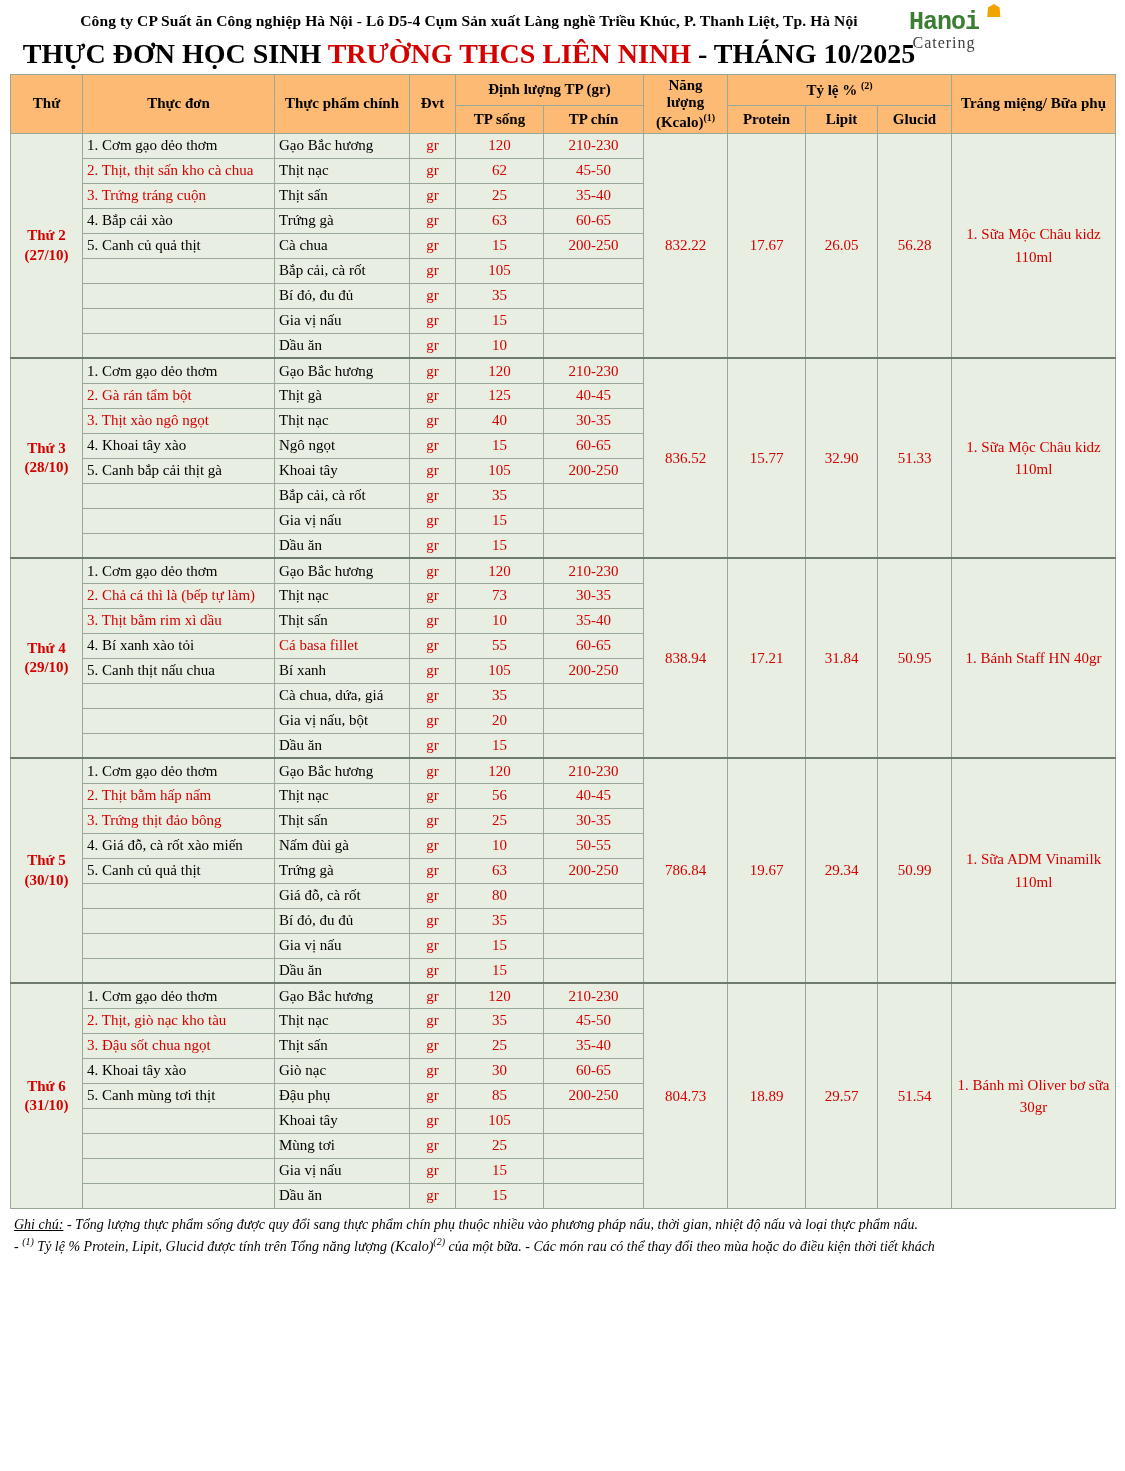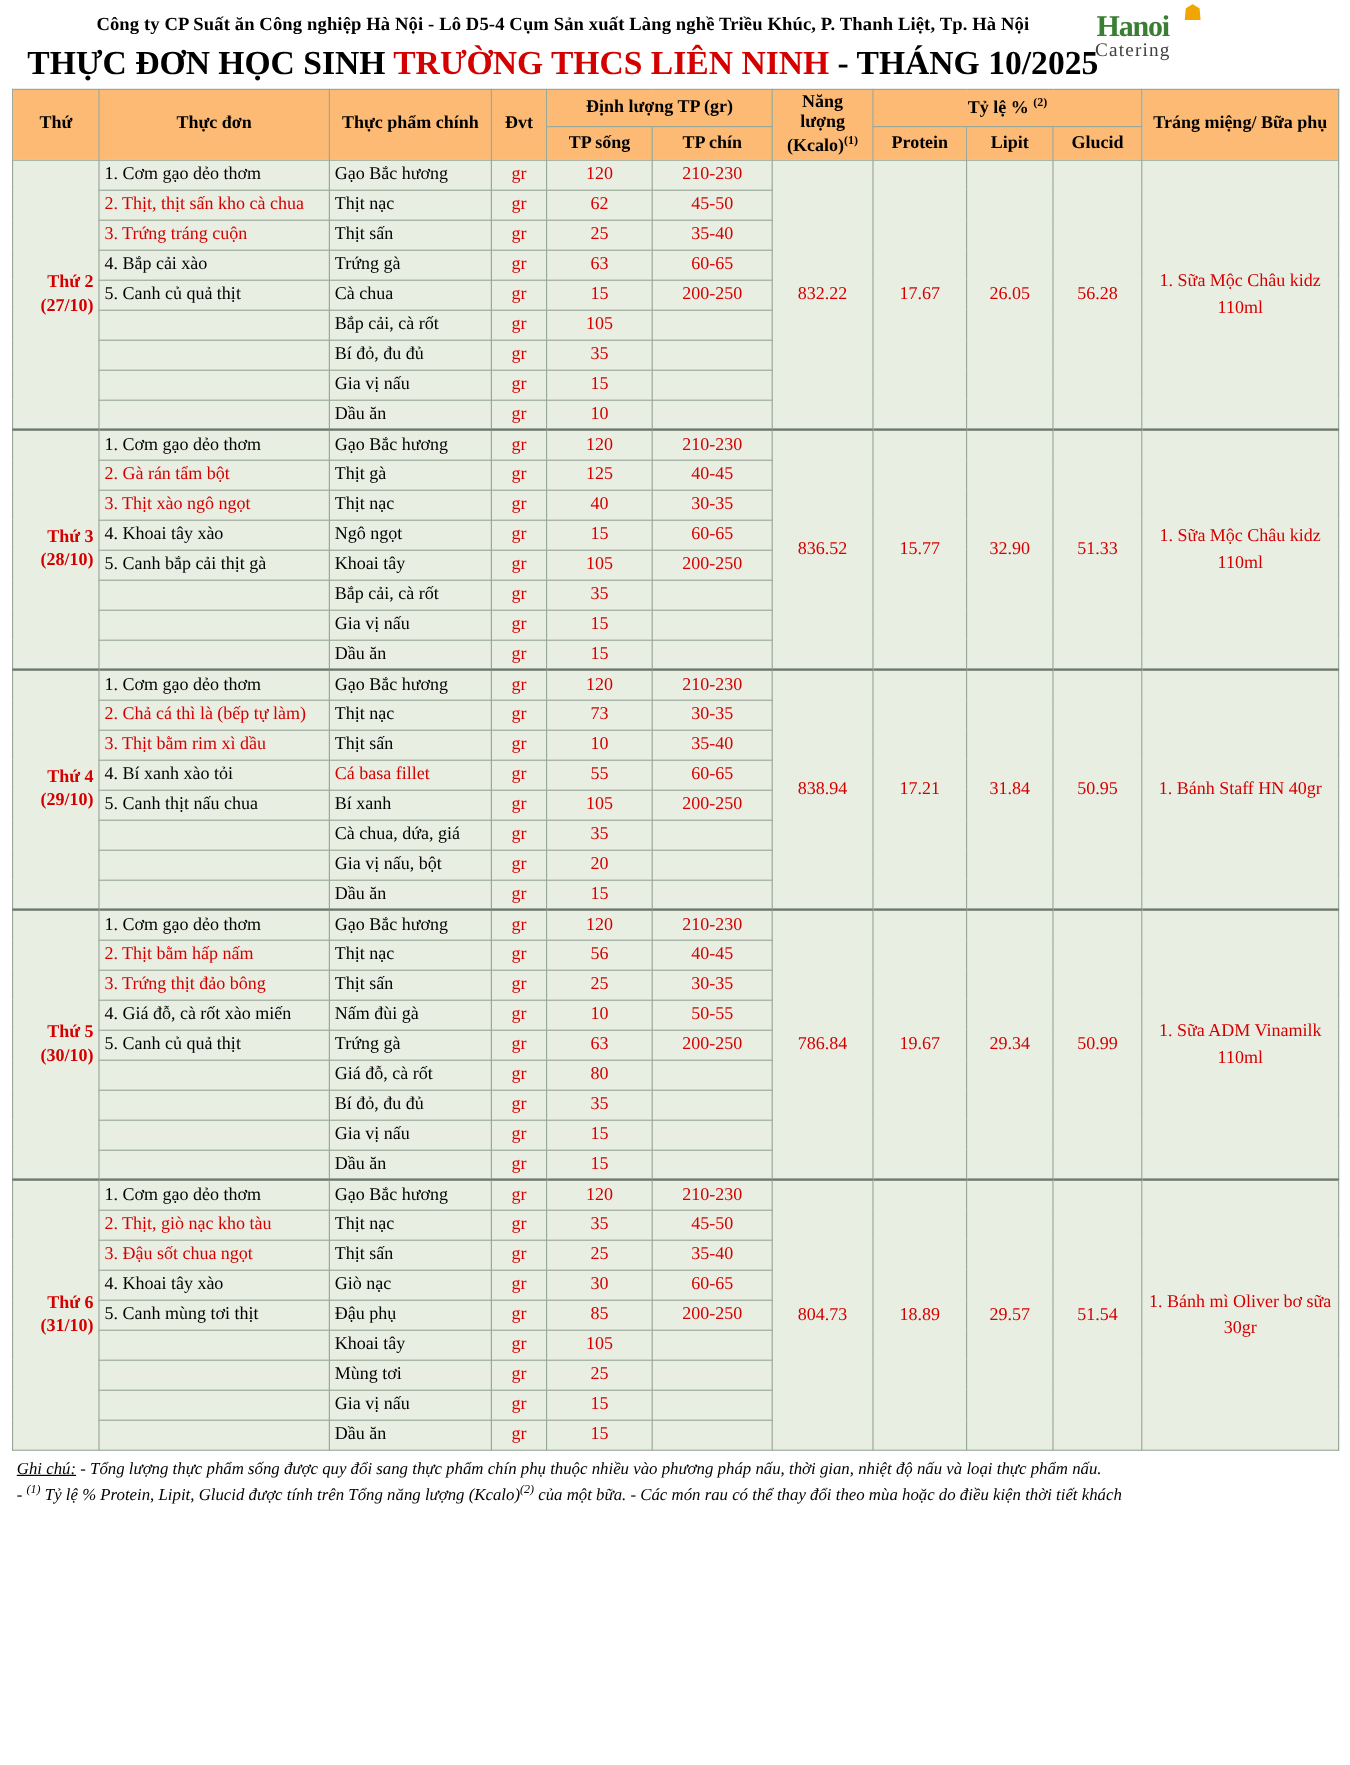--- a/index.html
+++ b/index.html
@@ -30,21 +30,21 @@
   .main-title .red { color: #d40000; }
   .logo {
     position: absolute;
     right: 4px;
     top: -22px;
     width: 120px;
     height: 56px;
     text-align: center;
   }
   .logo .logo-word {
-    font-family: Liberation Serif, serif;
+    font-family: Liberation Mono, monospace;
     font-weight: bold;
     font-size: 25px;
     color: #3a7d33;
     line-height: 1;
     letter-spacing: -1px;
   }
   .logo .logo-sub {
     font-family: Liberation Serif, serif;
     font-size: 16px;
     color: #404040;
@@ -82,21 +82,21 @@
     background: #fdba74;
     text-align: center;
     font-weight: bold;
     line-height: 1.15;
     padding: 5px 3px;
   }
   tbody td { background: #e9eee2; height: 25px; }
   .c-red { color: #d40000; }
   .center { text-align: center; }
   .left { text-align: left; }
-  .daycell { text-align: right; font-weight: bold; font-size: 15.5px; line-height: 1.3; }
+  .daycell { text-align: center; font-weight: bold; font-size: 15.5px; line-height: 1.3; }
   .dishcell { padding-left: 6px; }
   .tm-cell { text-align: center; color: #d40000; line-height: 1.5; font-size: 15px; }
   tr.daysep td { border-top: 2px solid #6f7a6f; }
 
   
   .footnote {
     font-size: 14px;
     font-style: italic;
     line-height: 1.45;
     padding: 6px 2px 2px 4px;

